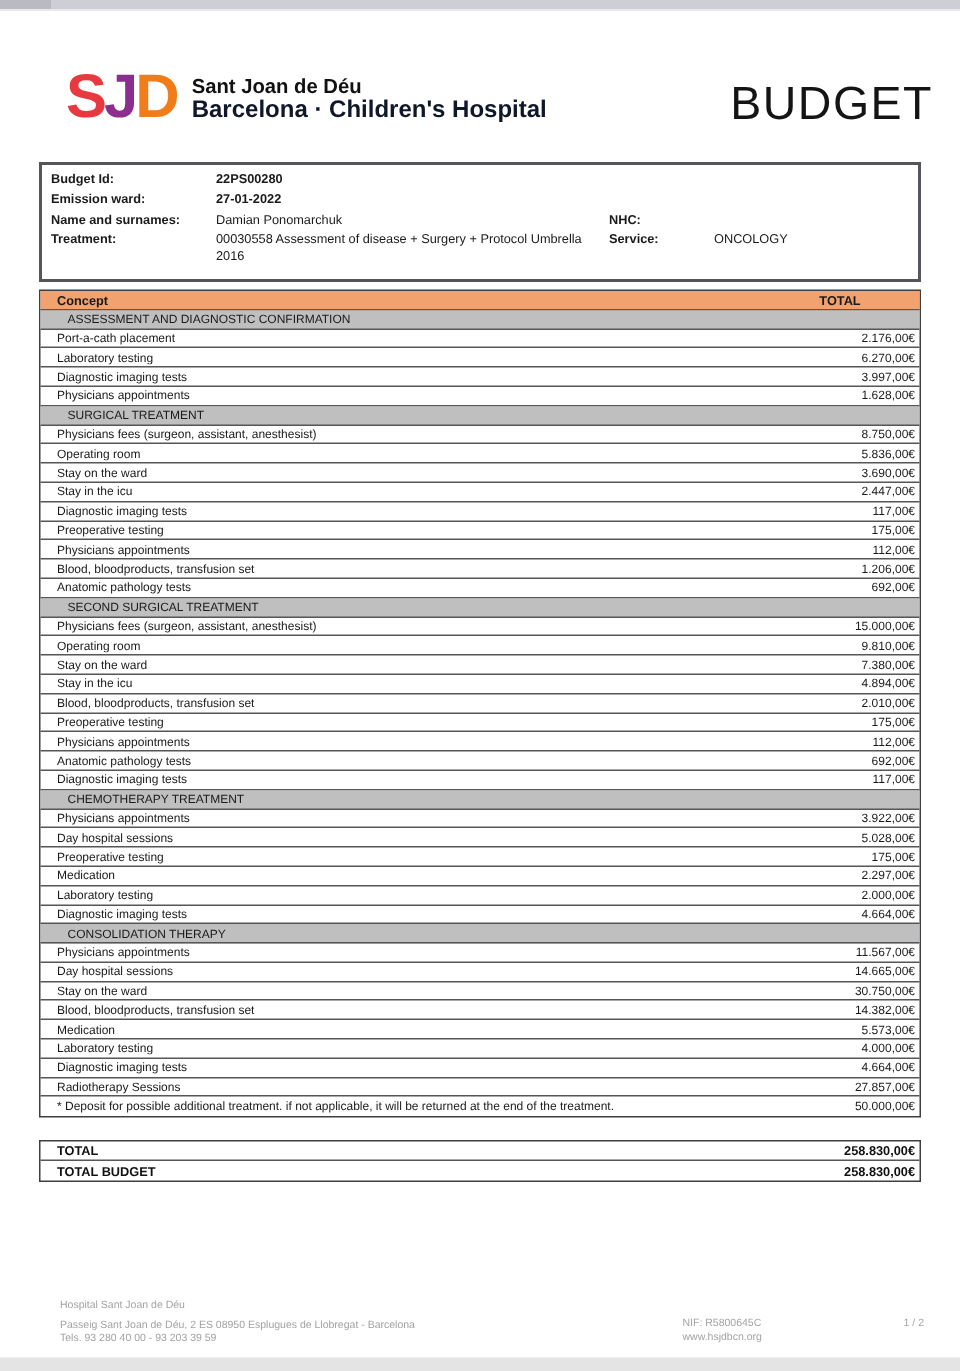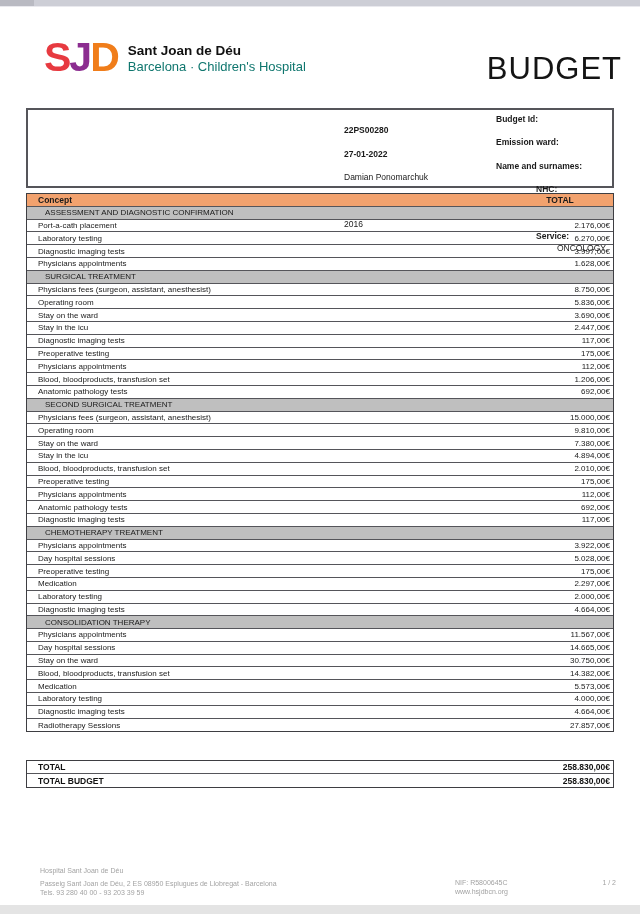--- a/index.html
+++ b/index.html
@@ -9,38 +9,38 @@
     font-family:"Liberation Sans", sans-serif;
     position:relative;
     overflow:hidden;
   }
   .screen{position:absolute;inset:0;background:#fff;}
   .strip-top{position:absolute;top:0;left:0;width:640px;height:6px;background:#cdced6;border-bottom:1px solid #e9e9ee;}
   .strip-top-dark{position:absolute;top:0;left:0;width:34px;height:6px;background:#b9bac2;}
   .strip-bottom{position:absolute;bottom:0;left:0;width:640px;height:9px;background:#e4e4e4;}
 
   
-  .doc-header{position:absolute;top:30px;left:44px;width:578px;display:flex;justify-content:space-between;align-items:center;}
+  .doc-header{position:absolute;top:30px;left:44px;width:578px;display:flex;justify-content:space-between;align-items:flex-end;}
   .logo{display:flex;align-items:center;}
   .logo-mark{font-size:41px;font-weight:800;letter-spacing:-2px;line-height:40px;}
   .logo-mark .l-s{color:var(--logo-s);}
   .logo-mark .l-j{color:var(--logo-j);}
   .logo-mark .l-d{color:var(--logo-d);}
   .logo-text{margin-left:10px;margin-top:2px;}
   .logo-name{font-size:13.5px;font-weight:bold;color:#111;line-height:16px;}
-  .logo-sub{font-size:13px;font-weight:400;color:#0f766e;line-height:15px;}
+  .logo-sub{font-size:16px;font-weight:700;color:#0f172a;line-height:15px;}
   .doc-title{font-size:31px;font-weight:500;color:#141414;letter-spacing:1px;margin-top:24px;line-height:30px;}
 
   
   .info-box{
     position:absolute;top:108px;left:26px;width:588px;height:80px;
     border:2px solid #55555a;box-sizing:border-box;
     padding:2px 6px;font-size:8.5px;color:#1a1a1a;
   }
-  .info-row{display:flex;min-height:13.5px;align-items:flex-end;flex-direction:column;}
+  .info-row{display:flex;min-height:13.5px;align-items:flex-start;}
   .info-label{width:110px;font-weight:bold;flex:none;padding-top:1.5px;}
   .info-value{width:262px;flex:none;padding-top:1.5px;line-height:10.5px;}
   .info-value.b{font-weight:bold;}
   .info-rlabel{width:70px;flex:none;font-weight:bold;padding-top:1.5px;}
   .info-rvalue{flex:1;padding-top:1.5px;}
 
   
   .budget-table{
     position:absolute;top:193px;left:26px;width:588px;
     border:1px solid #3e3e42;box-sizing:border-box;
@@ -275,20 +275,24 @@
           <div class="cell total">4.000,00€</div>
         </div>
         <div class="row item-row">
           <div class="cell concept">Diagnostic imaging tests</div>
           <div class="cell total">4.664,00€</div>
         </div>
         <div class="row item-row">
           <div class="cell concept">Radiotherapy Sessions</div>
           <div class="cell total">27.857,00€</div>
         </div>
+        <div class="row item-row">
+          <div class="cell concept">* Deposit for possible additional treatment. if not applicable, it will be returned at the end of the treatment.</div>
+          <div class="cell total">50.000,00€</div>
+        </div>
       </div>
   </div>
 
   <div class="totals-box">
       <div class="row">
         <div class="cell concept">TOTAL</div>
         <div class="cell total">258.830,00€</div>
       </div>
       <div class="row">
         <div class="cell concept">TOTAL BUDGET</div>

